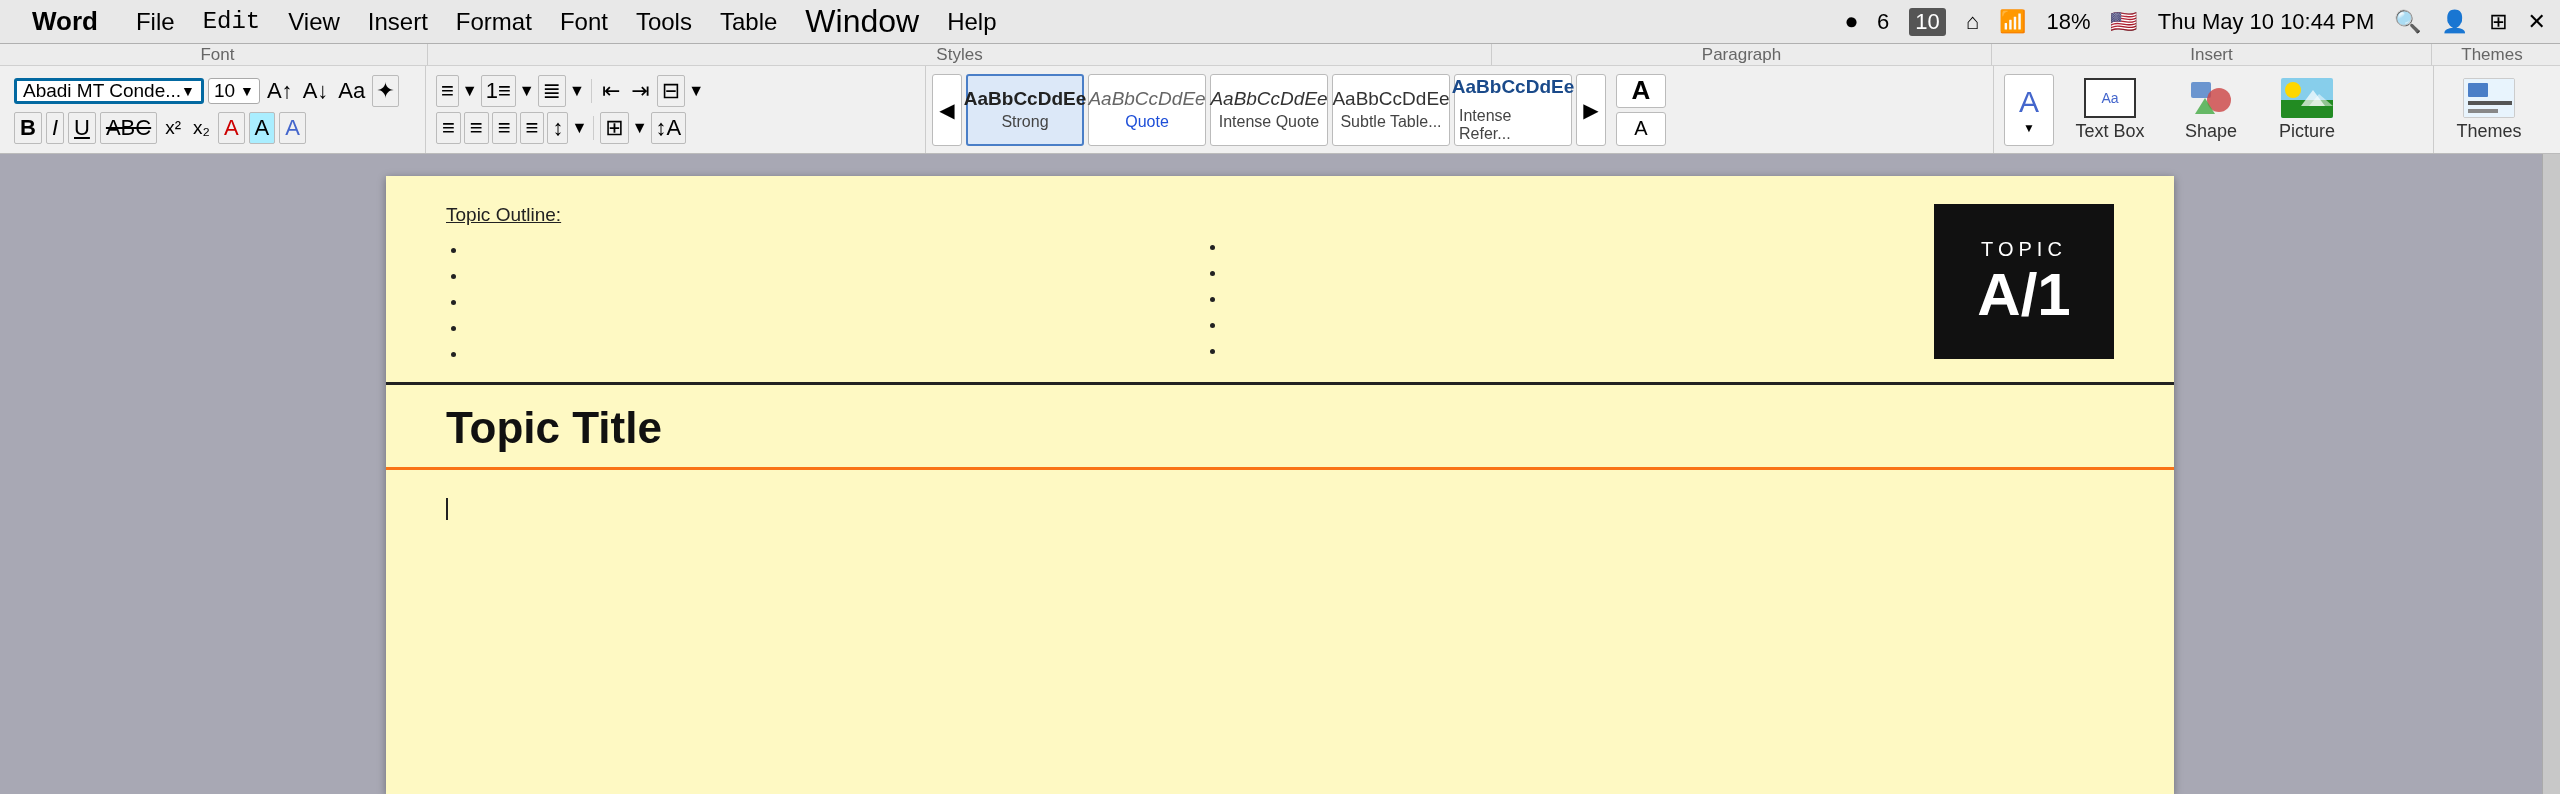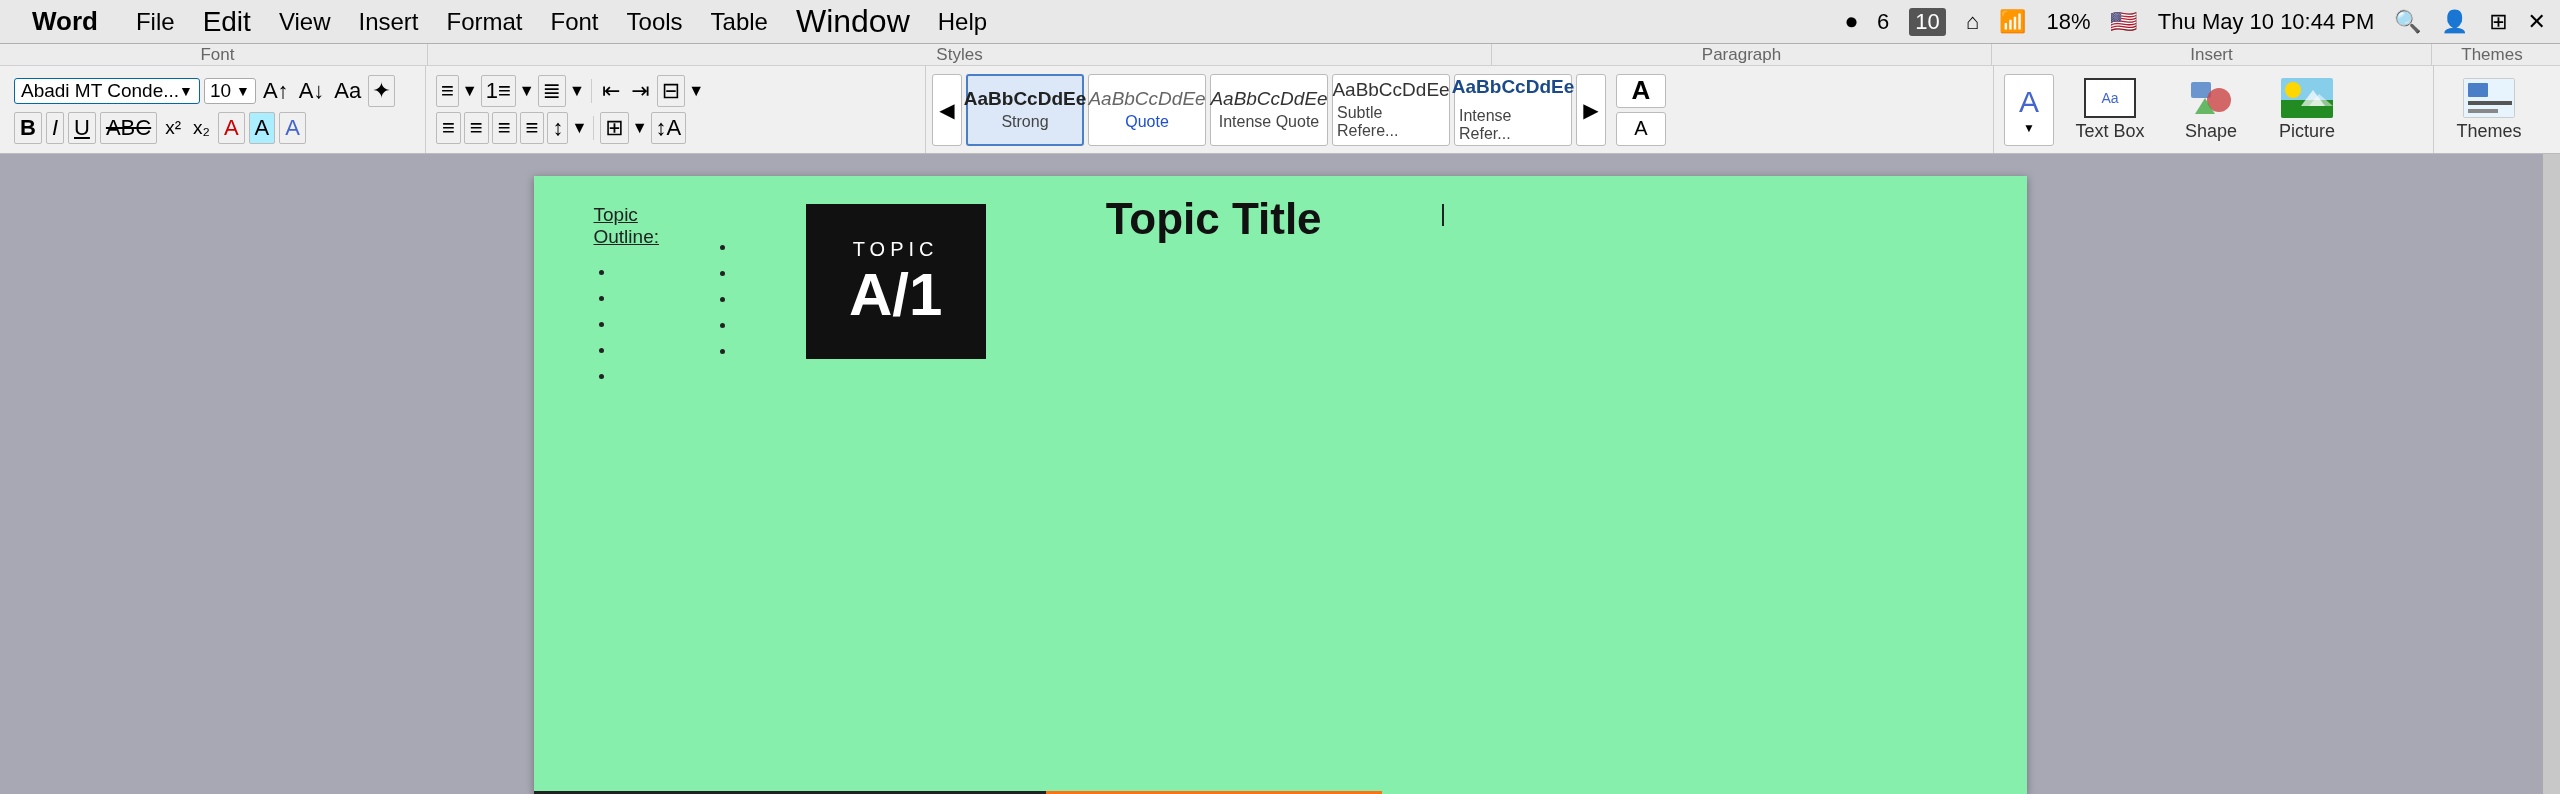--- a/index.html
+++ b/index.html
@@ -32,21 +32,21 @@
       50% { opacity: 0; }
     }
   </style>
 </head>
 <body>
 
 <div id="menu-bar" style="display:flex;align-items:center;background:#e8e8e8;height:44px;padding:0 14px;border-bottom:1px solid #b0b0b0;gap:0;">
   <span style="font-size:26px;margin-right:18px;cursor:pointer;"></span>
   <span style="font-size:26px;font-weight:700;margin-right:24px;cursor:pointer;">Word</span>
   <span style="font-size:24px;padding:2px 14px;cursor:pointer;">File</span>
-  <span style="font-size:28px;padding:2px 14px;cursor:pointer;">Edit</span>
+  <span style="font-size:24px;padding:2px 14px;cursor:pointer;font-family:Liberation Mono, monospace;">Edit</span>
   <span style="font-size:24px;padding:2px 14px;cursor:pointer;">View</span>
   <span style="font-size:24px;padding:2px 14px;cursor:pointer;">Insert</span>
   <span style="font-size:24px;padding:2px 14px;cursor:pointer;">Format</span>
   <span style="font-size:24px;padding:2px 14px;cursor:pointer;">Font</span>
   <span style="font-size:24px;padding:2px 14px;cursor:pointer;">Tools</span>
   <span style="font-size:24px;padding:2px 14px;cursor:pointer;">Table</span>
   <span style="font-size:32px;padding:2px 14px;cursor:pointer;">Window</span>
   <span style="font-size:24px;padding:2px 14px;cursor:pointer;">Help</span>
   <div style="margin-left:auto;display:flex;align-items:center;gap:20px;">
     <span style="font-size:22px;">⏺</span>
@@ -69,21 +69,21 @@
   <div style="flex:1;text-align:center;border-right:1px solid #ccc;height:100%;display:flex;align-items:center;justify-content:center;">Styles</div>
   <div style="width:500px;text-align:center;border-right:1px solid #ccc;height:100%;display:flex;align-items:center;justify-content:center;">Paragraph</div>
   <div style="width:440px;text-align:center;border-right:1px solid #ccc;height:100%;display:flex;align-items:center;justify-content:center;">Insert</div>
   <div style="width:120px;text-align:center;height:100%;display:flex;align-items:center;justify-content:center;">Themes</div>
 </div>
 
 <div style="display:flex;background:#f0f0f0;height:88px;align-items:center;border-bottom:1px solid #bbb;padding:0 6px;">
 
   <div style="display:flex;flex-direction:column;gap:5px;padding:4px 8px;border-right:1px solid #ccc;height:100%;justify-content:center;width:420px;">
     <div style="display:flex;align-items:center;gap:4px;">
-      <div style="display:flex;align-items:center;border:1px solid #0369a1;border-radius:3px;background:white;height:26px;padding:0 6px;font-size:19px;min-width:160px;cursor:pointer;">
+      <div style="display:flex;align-items:center;border:3px solid #0369a1;border-radius:3px;background:white;height:26px;padding:0 6px;font-size:19px;min-width:160px;cursor:pointer;">
         <span>Abadi MT Conde...</span>
         <span style="margin-left:auto;font-size:14px;">▼</span>
       </div>
       <div style="display:flex;align-items:center;border:1px solid #aaa;border-radius:3px;background:white;height:26px;padding:0 5px;font-size:19px;width:52px;cursor:pointer;">
         <span>10</span>
         <span style="margin-left:auto;font-size:14px;">▼</span>
       </div>
       <span style="font-size:22px;cursor:pointer;padding:2px 3px;">A↑</span>
       <span style="font-size:22px;cursor:pointer;padding:2px 3px;">A↓</span>
       <span style="font-size:22px;cursor:pointer;padding:2px 3px;">Aa</span>
@@ -143,21 +143,21 @@
       <span style="font-size:16px;color:#1d4ed8;margin-top:3px;">Quote</span>
     </div>
 
     <div style="display:flex;flex-direction:column;align-items:center;justify-content:center;width:118px;height:72px;border:1px solid #bbb;border-radius:3px;cursor:pointer;background:white;padding:4px;">
       <span style="font-size:19px;color:#333;font-style:italic;">AaBbCcDdEe</span>
       <span style="font-size:16px;color:#444;margin-top:3px;">Intense Quote</span>
     </div>
 
     <div style="display:flex;flex-direction:column;align-items:center;justify-content:center;width:118px;height:72px;border:1px solid #bbb;border-radius:3px;cursor:pointer;background:white;padding:4px;">
       <span style="font-size:19px;color:#333;">AaBbCcDdEe</span>
-      <span style="font-size:16px;color:#444;margin-top:3px;">Subtle Refere...</span>
+      <span style="font-size:16px;color:#444;margin-top:3px;">Subtle Table...</span>
     </div>
 
     <div style="display:flex;flex-direction:column;align-items:center;justify-content:center;width:118px;height:72px;border:1px solid #bbb;border-radius:3px;cursor:pointer;background:white;padding:4px;">
       <span style="font-size:19px;font-weight:700;color:#1a4a8a;">AaBbCcDdEe</span>
       <span style="font-size:16px;color:#444;margin-top:9px;">Intense Refer...</span>
     </div>
 
     <div style="width:30px;height:72px;border:1px solid #bbb;border-radius:3px;display:flex;align-items:center;justify-content:center;cursor:pointer;background:white;font-size:20px;">▶</div>
 
     <div style="display:flex;flex-direction:column;gap:4px;margin-left:6px;">
@@ -215,21 +215,21 @@
           <rect x="4" y="30" width="30" height="4" fill="#888"></rect>
         </svg>
       </div>
       <span style="font-size:18px;color:#333;">Themes</span>
     </div>
   </div>
 </div>
 
 <div id="doc-area" style="background:#a8a8b4;height:calc(794px - 44px - 22px - 88px);overflow-y:auto;display:flex;justify-content:center;padding:22px 0 0 0;position:relative;">
 
-  <div style="background:#86efac;width:1493px;min-height:580px;box-shadow:0 2px 8px rgba(0,0,0,0.35);display:flex;flex-direction:row;position:relative;">
+  <div style="background:#fef9c3;width:1788px;min-height:580px;box-shadow:0 2px 8px rgba(0,0,0,0.35);display:flex;flex-direction:column;position:relative;">
 
     <div style="display:flex;padding:28px 60px 16px 60px;gap:20px;border-bottom:3px solid #222;min-height:190px;">
 
       <div style="flex:1;display:flex;gap:50px;">
         <div style="flex:1;">
           <div style="font-size:19px;text-decoration:underline;margin-bottom:10px;color:#222;">Topic Outline:</div>
           <ul style="list-style:disc;padding-left:22px;">
             <li style="font-size:18px;line-height:26px;color:#222;">&nbsp;</li>
             <li style="font-size:18px;line-height:26px;color:#222;">&nbsp;</li>
             <li style="font-size:18px;line-height:26px;color:#222;">&nbsp;</li>

